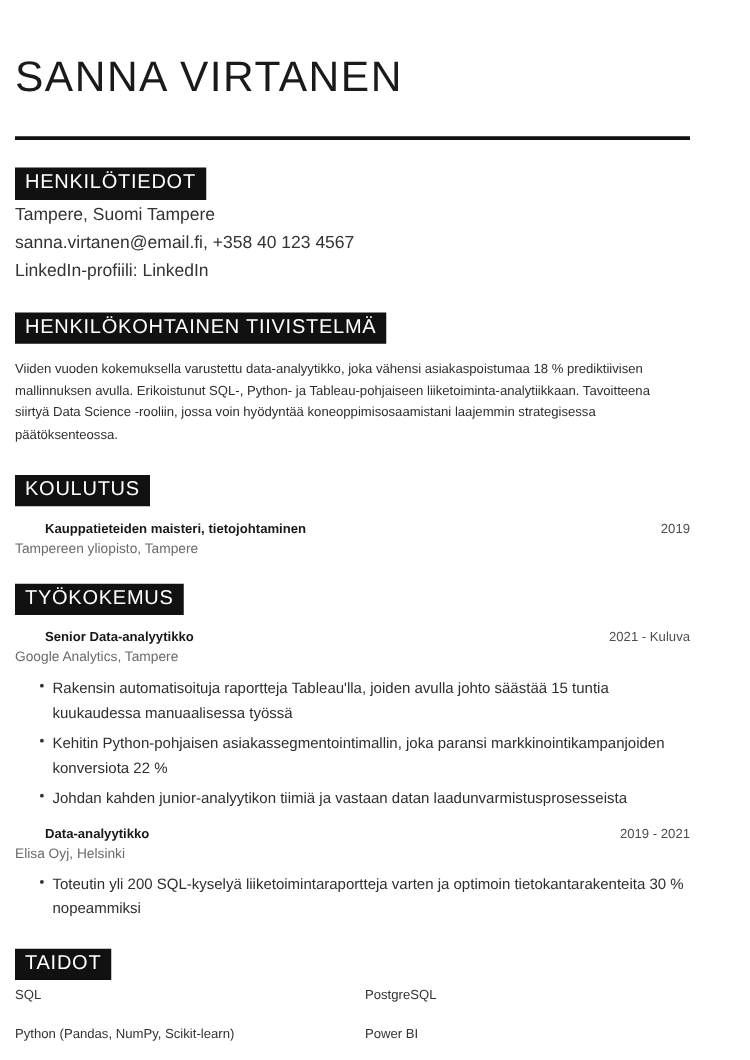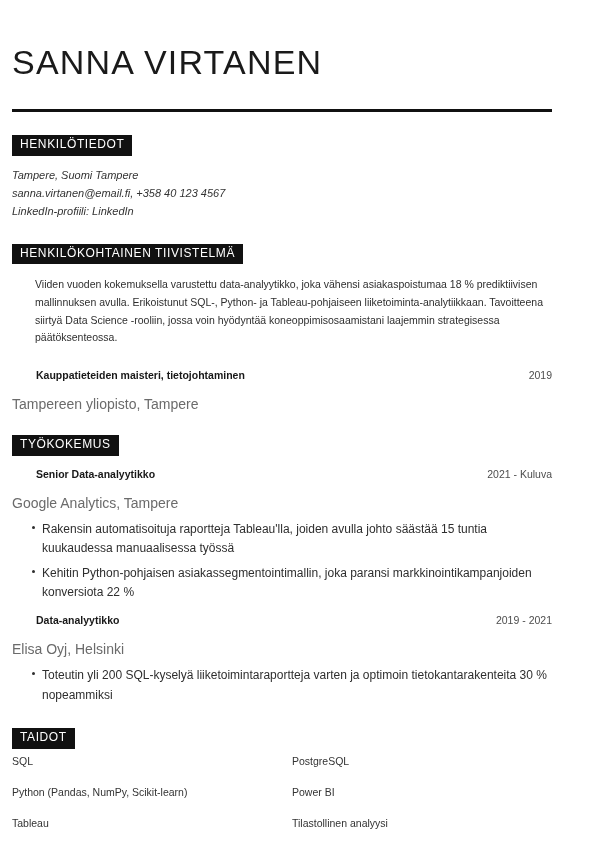--- a/index.html
+++ b/index.html
@@ -42,45 +42,43 @@
     height: 3px;
     background: #111111;
     width: 100%;
   }
 
   
   .section-badge {
     display: inline-block;
     background: #111111;
     color: #ffffff;
-    font-size: 12px;
+    font-size: 16px;
     letter-spacing: 0.6px;
     padding: 3px 8px 4px 8px;
     line-height: 1.15;
     white-space: nowrap;
   }
   .section {
     margin-top: 22px;
   }
 
   
   .contact-block {
-    margin-top: 11px;
-    font-size: 11px;
+    margin-top: 0;
+    font-size: 14px;
     color: #333333;
     line-height: 1.62;
-    font-style: italic;
   }
   .summary {
     margin-top: 12px;
     font-size: 10.5px;
     color: #2e2e2e;
     line-height: 1.68;
     width: 533px;
-    margin-left: 23px;
   }
 
   
   .entry {
     margin-top: 12px;
   }
   .entry-head {
     display: flex;
     align-items: baseline;
     justify-content: space-between;
@@ -91,23 +89,23 @@
     font-weight: bold;
     color: #181818;
   }
   .entry-date {
     font-size: 10.5px;
     color: #4d4d4d;
     white-space: nowrap;
     padding-left: 12px;
   }
   .entry-sub {
-    font-size: 14px;
+    font-size: 11px;
     color: #6b6b6b;
-    margin-top: 15px;
+    margin-top: 4px;
   }
 
   
   ul.bullets {
     margin: 9px 0 0 0;
     padding: 0 0 0 20px;
     list-style: none;
   }
   ul.bullets li {
     position: relative;
@@ -159,20 +157,21 @@
         <div>LinkedIn-profiili: LinkedIn</div>
       </div>
     </div>
 
     <div class="section">
       <div class="section-badge">HENKILÖKOHTAINEN TIIVISTELMÄ</div>
       <div class="summary">Viiden vuoden kokemuksella varustettu data-analyytikko, joka vähensi asiakaspoistumaa 18 % prediktiivisen mallinnuksen avulla. Erikoistunut SQL-, Python- ja Tableau-pohjaiseen liiketoiminta-analytiikkaan. Tavoitteena siirtyä Data Science -rooliin, jossa voin hyödyntää koneoppimisosaamistani laajemmin strategisessa päätöksenteossa.</div>
     </div>
 
     <div class="section">
+      <div class="section-badge">KOULUTUS</div>
       <div class="entry">
         <div class="entry-head">
           <div class="entry-title">Kauppatieteiden maisteri, tietojohtaminen</div>
           <div class="entry-date">2019</div>
         </div>
         <div class="entry-sub">Tampereen yliopisto, Tampere</div>
       </div>
     </div>
 
     <div class="section">
@@ -180,20 +179,21 @@
 
       <div class="entry">
         <div class="entry-head">
           <div class="entry-title">Senior Data-analyytikko</div>
           <div class="entry-date">2021 - Kuluva</div>
         </div>
         <div class="entry-sub">Google Analytics, Tampere</div>
         <ul class="bullets">
           <li>Rakensin automatisoituja raportteja Tableau'lla, joiden avulla johto säästää 15 tuntia kuukaudessa manuaalisessa työssä</li>
           <li>Kehitin Python-pohjaisen asiakassegmentointimallin, joka paransi markkinointikampanjoiden konversiota 22 %</li>
+          <li>Johdan kahden junior-analyytikon tiimiä ja vastaan datan laadunvarmistusprosesseista</li>
         </ul>
       </div>
 
       <div class="entry">
         <div class="entry-head">
           <div class="entry-title">Data-analyytikko</div>
           <div class="entry-date">2019 - 2021</div>
         </div>
         <div class="entry-sub">Elisa Oyj, Helsinki</div>
         <ul class="bullets">

